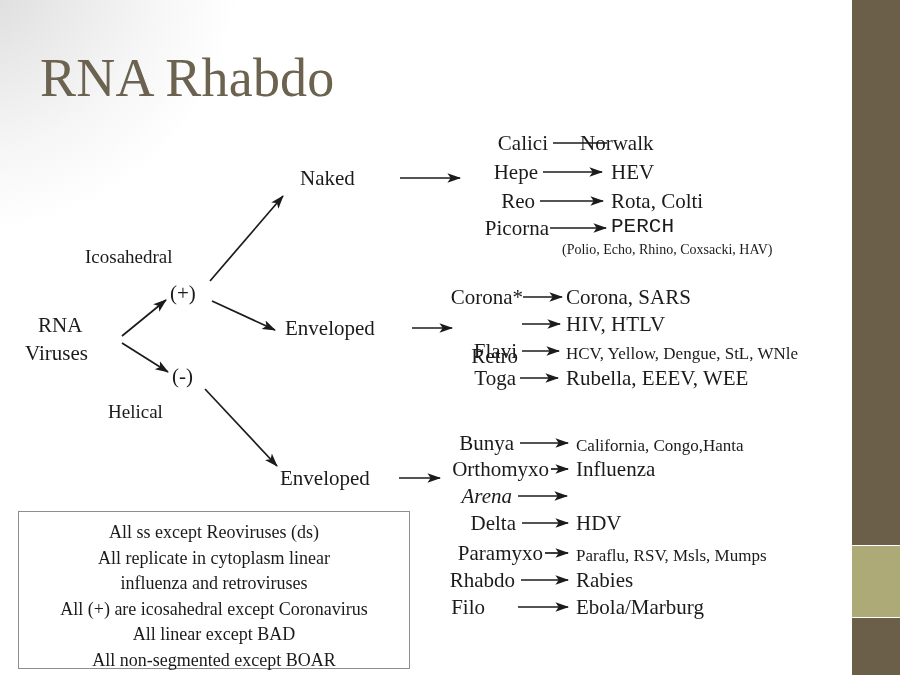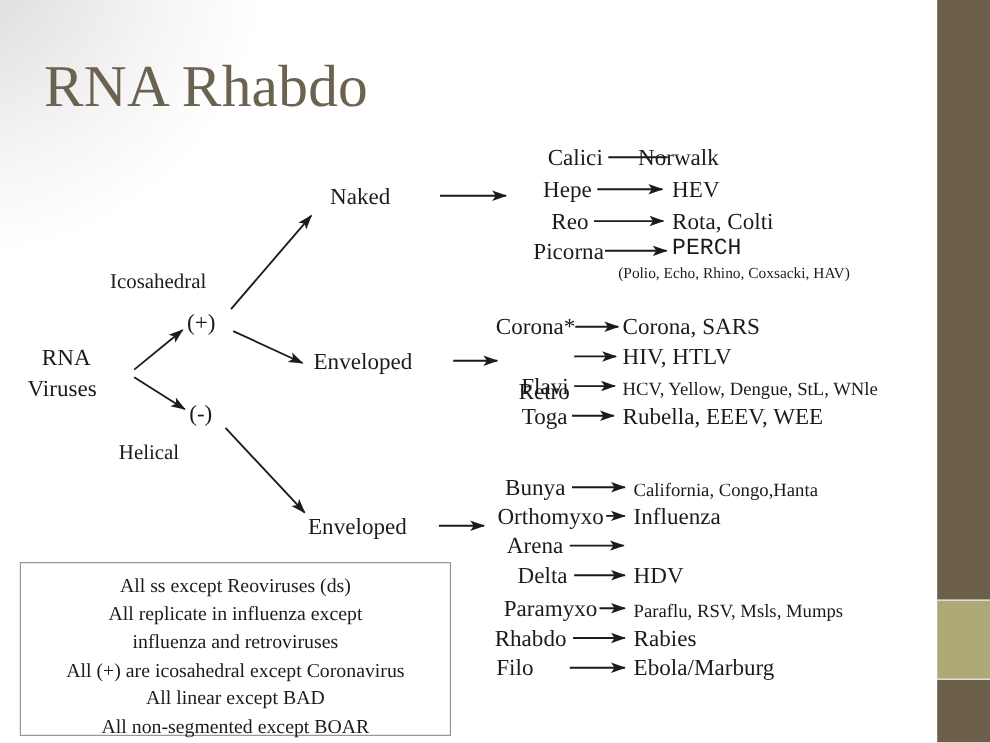--- a/index.html
+++ b/index.html
@@ -156,21 +156,21 @@
       <line x1="518" y1="607" x2="568" y2="607" marker-end="url(#ah)"></line>
     </g>
   </svg>
 
   <div class="t" style="left:38px; top:313px;">RNA</div>
   <div class="t" style="left:25px; top:341px;">Viruses</div>
 
   <div class="t" style="left:170px; top:281px;">(+)</div>
   <div class="t" style="left:172px; top:364px;">(-)</div>
 
-  <div class="t mid" style="left:85px; top:245px;margin-left:15px;">Icosahedral</div>
+  <div class="t mid" style="left:85px; top:245px;">Icosahedral</div>
   <div class="t mid" style="left:108px; top:400px;">Helical</div>
 
   <div class="t" style="left:300px; top:166px;">Naked</div>
   <div class="t" style="left:285px; top:316px;">Enveloped</div>
   <div class="t" style="left:280px; top:466px;">Enveloped</div>
 
   <div class="t ra" style="left:548px; top:131px;">Calici</div>
   <div class="t" style="left:580px; top:131px;">Norwalk</div>
 
   <div class="t ra" style="left:538px; top:160px;">Hepe</div>
@@ -195,36 +195,36 @@
 
   <div class="t ra" style="left:516px; top:366px;">Toga</div>
   <div class="t" style="left:566px; top:366px;">Rubella, EEEV, WEE</div>
 
   <div class="t ra" style="left:514px; top:431px;">Bunya</div>
   <div class="t sm" style="left:576px; top:434px;">California, Congo,Hanta</div>
 
   <div class="t ra" style="left:549px; top:457px;">Orthomyxo</div>
   <div class="t" style="left:576px; top:457px;">Influenza</div>
 
-  <div class="t ra" style="left:512px; top:484px;">Arena</div>
+  <div class="t ra" style="left:512px; top:484px;font-style:italic;">Arena</div>
 
   <div class="t ra" style="left:516px; top:511px;">Delta</div>
   <div class="t" style="left:576px; top:511px;">HDV</div>
 
   <div class="t ra" style="left:543px; top:541px;">Paramyxo</div>
   <div class="t sm" style="left:576px; top:544px;">Paraflu, RSV,  Msls, Mumps</div>
 
   <div class="t ra" style="left:515px; top:568px;">Rhabdo</div>
   <div class="t" style="left:576px; top:568px;">Rabies</div>
 
   <div class="t ra" style="left:485px; top:595px;">Filo</div>
   <div class="t" style="left:576px; top:595px;">Ebola/Marburg</div>
 
   <div class="summary-box">
     <div class="line">All ss except Reoviruses (ds)</div>
-    <div class="line">All replicate in influenza except</div>
+    <div class="line">All replicate in cytoplasm linear</div>
     <div class="line">influenza and retroviruses</div>
     <div class="line">All (+) are icosahedral except Coronavirus</div>
     <div class="line">All linear except BAD</div>
     <div class="line">All non-segmented except BOAR</div>
   </div>
 
 </div>
 
 </body></html>

